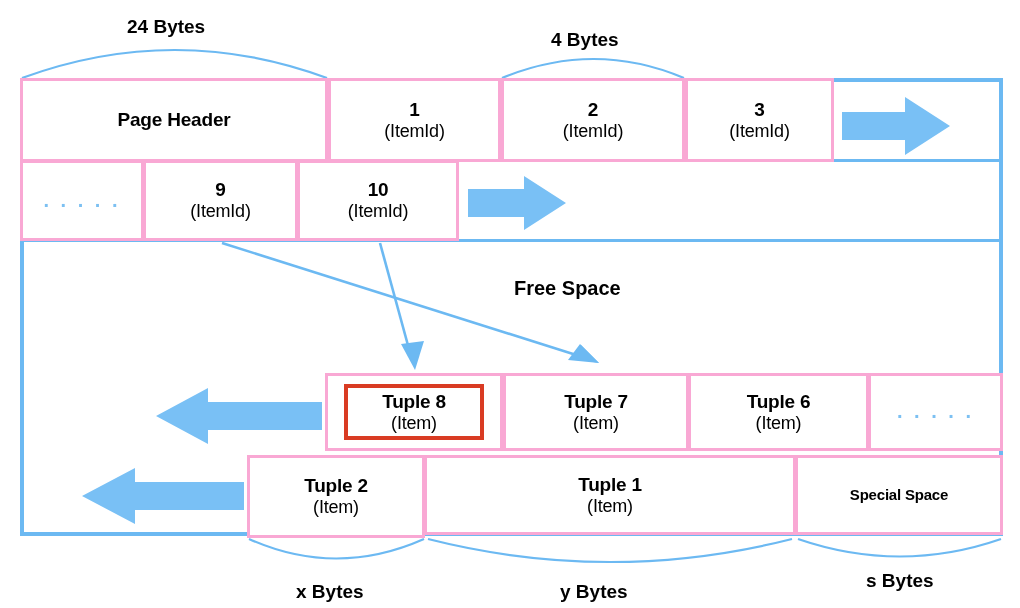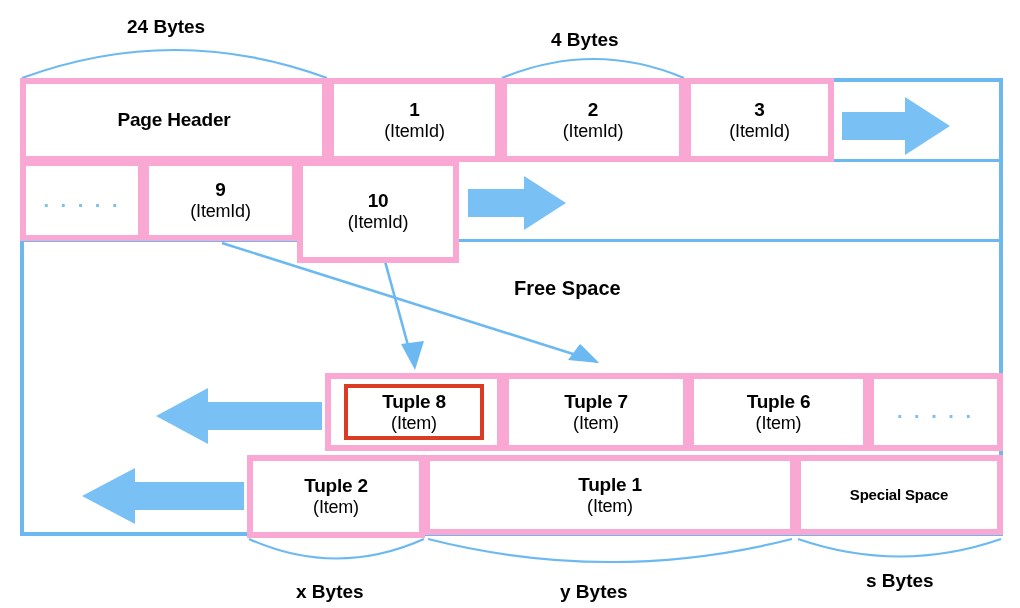--- a/index.html
+++ b/index.html
@@ -22,21 +22,21 @@
     position: absolute;
     left: 0;
     top: 0;
     width: 1020px;
     height: 608px;
   }
   
   .cell {
     position: absolute;
     box-sizing: border-box;
-    border: 6px solid #f9a8d4;
+    border: 3px solid #f9a8d4;
     background: #ffffff;
     display: flex;
     flex-direction: column;
     align-items: center;
     justify-content: center;
     text-align: center;
     line-height: 1.16;
   }
   .cell .t1 {
     font-weight: bold;
@@ -158,21 +158,21 @@
 
   <div class="cell" style="left:20px; top:160px; width:124px; height:81px;">
     <span class="dots">. . . . .</span>
   </div>
 
   <div class="cell" style="left:143px; top:160px; width:155px; height:81px;">
     <span class="t1">9</span>
     <span class="t2">(ItemId)</span>
   </div>
 
-  <div class="cell" style="left:297px; top:160px; width:162px; height:103px;">
+  <div class="cell" style="left:297px; top:160px; width:162px; height:81px;">
     <span class="t1">10</span>
     <span class="t2">(ItemId)</span>
   </div>
 
   <div class="label free" style="left:514px; top:277px;">Free Space</div>
 
   <div class="cell" style="left:325px; top:373px; width:178px; height:78px;">
     <div class="cell highlight" style="position:static; width:140px; height:56px;">
       <span class="t1">Tuple 8</span>
       <span class="t2">(Item)</span>

